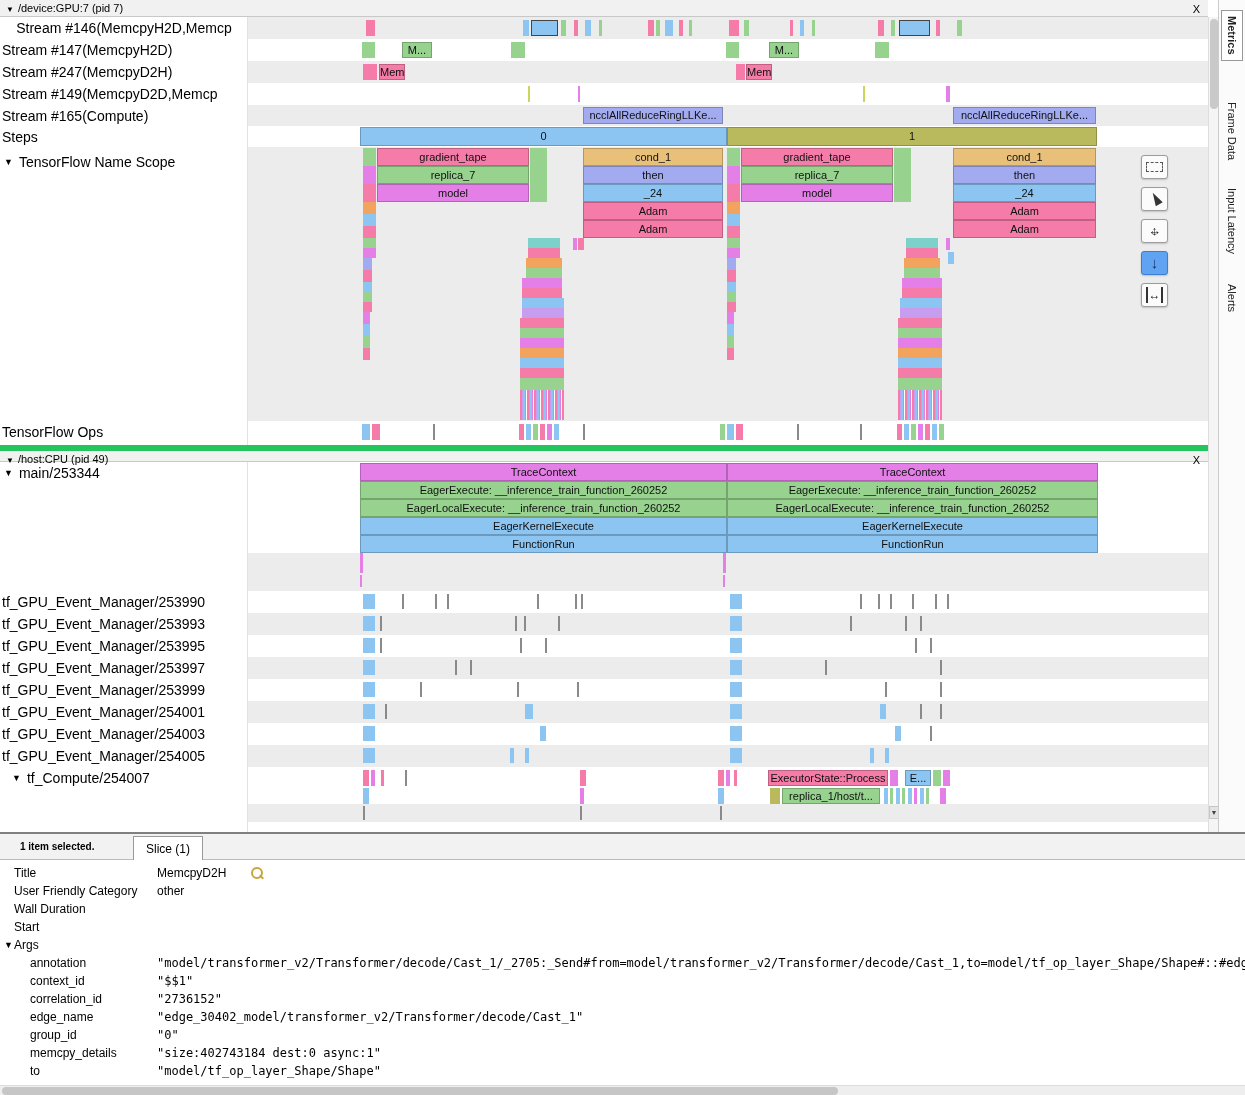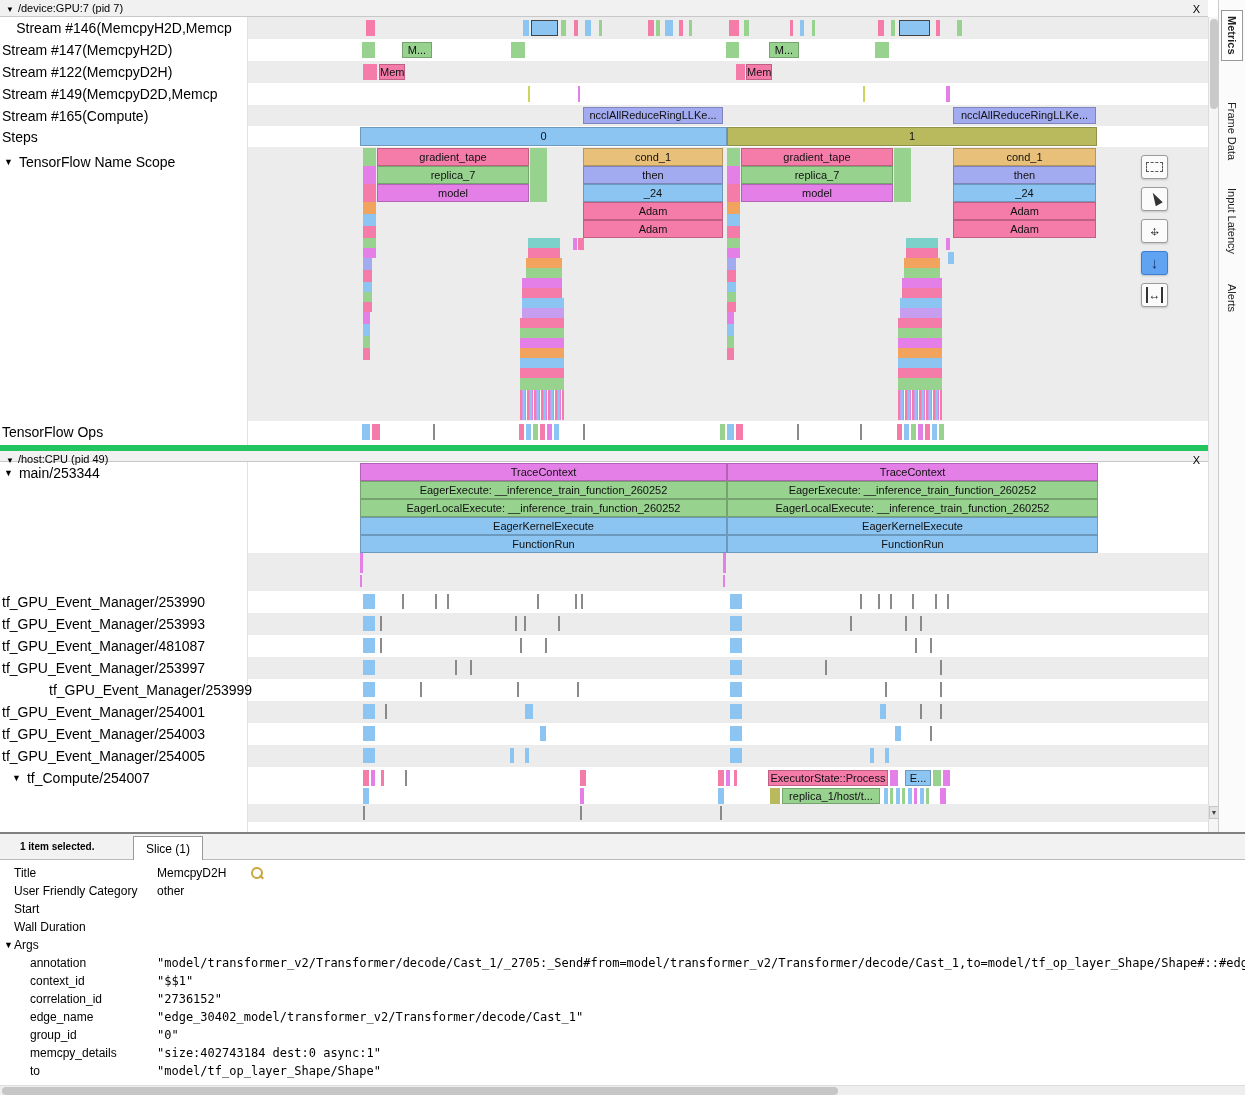--- a/index.html
+++ b/index.html
@@ -94,32 +94,32 @@
         <div class="stripe" style="top: 105px; height: 21px;"></div>
         <div class="stripe" style="top: 147px; height: 274px;"></div>
         <div class="stripe" style="top: 553px; height: 38px;"></div>
         <div class="stripe" style="top: 613px; height: 22px;"></div>
         <div class="stripe" style="top: 657px; height: 22px;"></div>
         <div class="stripe" style="top: 701px; height: 22px;"></div>
         <div class="stripe" style="top: 745px; height: 22px;"></div>
         <div class="stripe" style="top: 804px; height: 18px;"></div>
         <div class="rowlabel" style="top: 17px; text-align: center;"><span>Stream #146(MemcpyH2D,Memcp</span></div>
         <div class="rowlabel" style="top: 39px;"><span>Stream #147(MemcpyH2D)</span></div>
-        <div class="rowlabel" style="top: 61px;"><span>Stream #122(MemcpyD2H)</span></div>
+        <div class="rowlabel" style="top: 61px;"><span>Stream #247(MemcpyD2H)</span></div>
         <div class="rowlabel" style="top: 83px;"><span>Stream #149(MemcpyD2D,Memcp</span></div>
         <div class="rowlabel" style="top: 105px;"><span>Stream #165(Compute)</span></div>
         <div class="rowlabel" style="top: 126px;"><span>Steps</span></div>
         <div class="rowlabel" style="top: 151px;"><span class="tri">▼</span><span>TensorFlow Name Scope</span></div>
         <div class="rowlabel" style="top: 421px;"><span>TensorFlow Ops</span></div>
         <div class="rowlabel" style="top: 462px;"><span class="tri">▼</span><span>main/253344</span></div>
         <div class="rowlabel" style="top: 591px;"><span>tf_GPU_Event_Manager/253990</span></div>
         <div class="rowlabel" style="top: 613px;"><span>tf_GPU_Event_Manager/253993</span></div>
-        <div class="rowlabel" style="top: 635px;"><span>tf_GPU_Event_Manager/481087</span></div>
+        <div class="rowlabel" style="top: 635px;"><span>tf_GPU_Event_Manager/253995</span></div>
         <div class="rowlabel" style="top: 657px;"><span>tf_GPU_Event_Manager/253997</span></div>
-        <div class="rowlabel" style="top: 679px; margin-left: 47px;"><span>tf_GPU_Event_Manager/253999</span></div>
+        <div class="rowlabel" style="top: 679px;"><span>tf_GPU_Event_Manager/253999</span></div>
         <div class="rowlabel" style="top: 701px;"><span>tf_GPU_Event_Manager/254001</span></div>
         <div class="rowlabel" style="top: 723px;"><span>tf_GPU_Event_Manager/254003</span></div>
         <div class="rowlabel" style="top: 745px;"><span>tf_GPU_Event_Manager/254005</span></div>
         <div class="rowlabel" style="top: 767px; padding-left: 10px;"><span class="tri">▼</span><span>tf_Compute/254007</span></div>
         <div class="seg" style="left: 366px; top: 20px; width: 9px; height: 16px; background: rgb(245, 124, 168);"></div>
         <div class="seg" style="left: 523px; top: 20px; width: 6px; height: 16px; background: rgb(140, 197, 242);"></div>
         <div class="seg sel" style="left: 531px; top: 20px; width: 27px; height: 16px; background: rgb(140, 197, 242);"></div>
         <div class="seg" style="left: 561px; top: 20px; width: 5px; height: 16px; background: rgb(151, 210, 143);"></div>
         <div class="seg" style="left: 574px; top: 20px; width: 4px; height: 16px; background: rgb(245, 124, 168);"></div>
         <div class="seg" style="left: 585px; top: 20px; width: 6px; height: 16px; background: rgb(140, 197, 242);"></div>
@@ -429,25 +429,25 @@
         <div class="drow">
           <span class="dname">Title</span>
           <span class="dval">MemcpyD2H</span>
           <span class="mag"></span>
         </div>
         <div class="drow">
           <span class="dname">User Friendly Category</span>
           <span class="dval">other</span>
         </div>
         <div class="drow">
+          <span class="dname">Wall Duration</span>
+          <span class="dval"></span>
+        </div>
+        <div class="drow">
           <span class="dname">Start</span>
-          <span class="dval"></span>
-        </div>
-        <div class="drow">
-          <span class="dname">Wall Duration</span>
           <span class="dval"></span>
         </div>
         <div class="drow">
           <span class="argtri">▼</span>
           <span class="argtitle">Args</span>
         </div>
         <div class="drow">
           <span class="dname arg">annotation</span>
           <span class="dval mono">"model/transformer_v2/Transformer/decode/Cast_1/_2705:_Send#from=model/transformer_v2/Transformer/decode/Cast_1,to=model/tf_op_layer_Shape/Shape#::#edg</span>
         </div>

